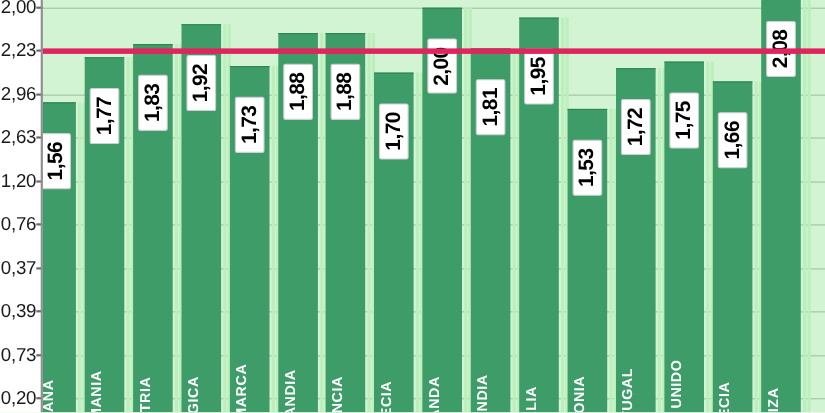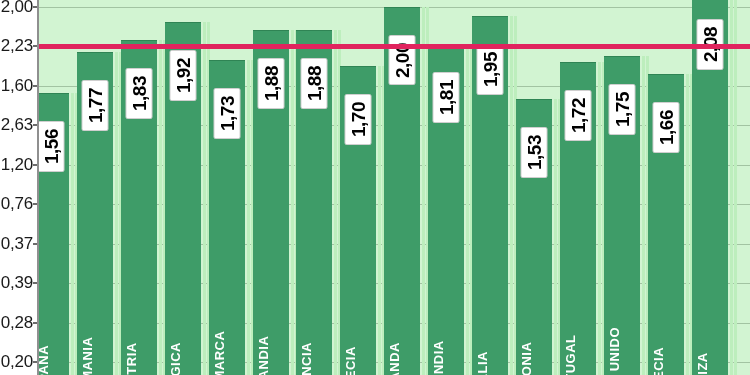--- a/index.html
+++ b/index.html
@@ -137,33 +137,33 @@
 </head>
 <body>
 
 <div id="chart-root">
 
   <div id="y-axis">
       <div class="y-tick-label" style="top: 6.5px;">2,00</div>
       <div class="y-tick-mark" style="top: 6.5px;"></div>
       <div class="y-tick-label" style="top: 46px;">2,23</div>
       <div class="y-tick-mark" style="top: 46px;"></div>
-      <div class="y-tick-label" style="top: 85.5px;">1,60</div>
+      <div class="y-tick-label" style="top: 85.5px;">2,96</div>
       <div class="y-tick-mark" style="top: 85.5px;"></div>
       <div class="y-tick-label" style="top: 125px;">2,63</div>
       <div class="y-tick-mark" style="top: 125px;"></div>
       <div class="y-tick-label" style="top: 164.5px;">1,20</div>
       <div class="y-tick-mark" style="top: 164.5px;"></div>
       <div class="y-tick-label" style="top: 204px;">0,76</div>
       <div class="y-tick-mark" style="top: 204px;"></div>
       <div class="y-tick-label" style="top: 243.5px;">0,37</div>
       <div class="y-tick-mark" style="top: 243.5px;"></div>
       <div class="y-tick-label" style="top: 283px;">0,39</div>
       <div class="y-tick-mark" style="top: 283px;"></div>
-      <div class="y-tick-label" style="top: 322.5px;">0,28</div>
+      <div class="y-tick-label" style="top: 322.5px;">0,73</div>
       <div class="y-tick-mark" style="top: 322.5px;"></div>
       <div class="y-tick-label" style="top: 362px;">0,20</div>
       <div class="y-tick-mark" style="top: 362px;"></div>
     </div>
   <div id="y-axis-line"></div>
 
   <div id="plot">
     <div id="gridlines">
         <div class="gridline" style="top: 6.5px;"></div>
         <div class="gridline" style="top: 46px;"></div>

